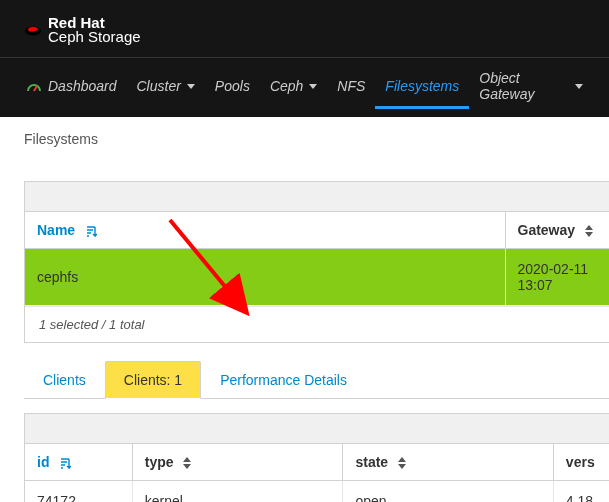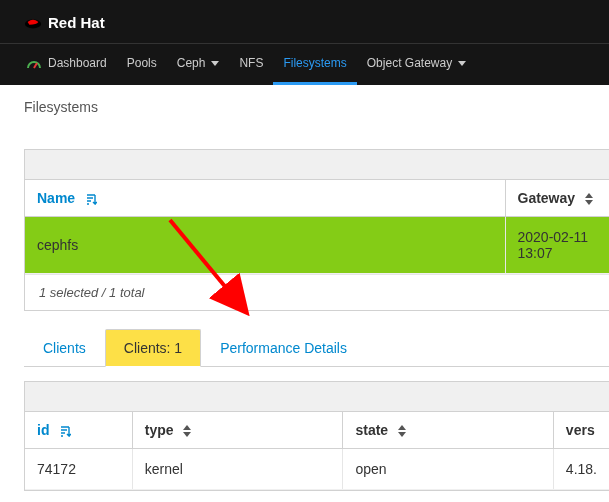--- a/index.html
+++ b/index.html
@@ -6,21 +6,21 @@
   body { font-family: "Helvetica Neue", Arial, sans-serif; font-size: 14px; color: #333; background: #fff; width: 609px; overflow: hidden; }
   
   .header { background: #151515; color: #fff; }
   .brand { display: flex; align-items: center; padding: 14px 24px 12px; }
   .brand-logo { display: flex; flex-direction: column; }
   .brand-top { display: flex; align-items: flex-end; gap: 6px; }
   .brand-name { font-weight: 600; font-size: 15px; }
   .brand-sub { font-size: 15px; font-weight: 400; margin-left: 27px; margin-top: -3px; }
   
   .navbar { display: flex; align-items: center; background: #151515; border-top: 1px solid #333; padding: 0 16px; }
-  .nav-item { display: flex; align-items: center; gap: 4px; padding: 12px 10px; color: #ccc; font-size: 12px; cursor: pointer; border-bottom: 3px solid transparent; }
+  .nav-item { display: flex; align-items: center; gap: 4px; padding: 12px 10px; color: #ccc; font-size: 14px; cursor: pointer; border-bottom: 3px solid transparent; font-style: italic; }
   .nav-item.active { color: #2b9af3; border-bottom-color: #2b9af3; }
   .nav-icon { width: 18px; height: 14px; display: inline-flex; align-items: center; }
   .caret { width: 0; height: 0; border-left: 4px solid transparent; border-right: 4px solid transparent; border-top: 5px solid #ccc; margin-left: 2px; }
   
   .breadcrumb { padding: 14px 24px; color: #555; font-size: 14px; }
   
   .table-container { margin: 20px 0 0 24px; border: 1px solid #d1d1d1; border-right: none; }
   .table-container.inner { margin-top: 14px; }
   .table-head-space { background: #f0f0f0; height: 30px; border-bottom: 1px solid #d1d1d1; }
   
@@ -54,31 +54,36 @@
     <span class="nav-icon">
       <svg width="20" height="16" viewBox="0 0 20 16">
           <ellipse cx="10" cy="9" rx="9" ry="5" fill="#000"></ellipse>
           <path d="M4 7 Q10 2 16 7 Q14 10 6 10 Z" fill="#e00"></path>
         </svg>
     </span>
     <div class="brand-logo" style="margin-left:6px;">
       <div class="brand-top">
           <span class="brand-name">Red Hat</span>
         </div>
+      <span class="brand-sub" style="margin-left:0;">Ceph Storage</span>
     </div>
   </div>
   <div class="navbar">
     <div class="nav-item">
       <span class="nav-icon">
         <svg width="16" height="14" viewBox="0 0 16 14">
             <path d="M2 12 A6 6 0 0 1 14 12" fill="none" stroke="#4caf50" stroke-width="2"></path>
             <line x1="8" y1="12" x2="11" y2="7" stroke="#e53935" stroke-width="2"></line>
           </svg>
       </span>
       <span>Dashboard</span>
+    </div>
+    <div class="nav-item">
+      <span>Cluster</span>
+      <span class="caret"></span>
     </div>
     <div class="nav-item">
       <span>Pools</span>
     </div>
     <div class="nav-item">
       <span>Ceph</span>
       <span class="caret"></span>
     </div>
     <div class="nav-item">
       <span>NFS</span>

